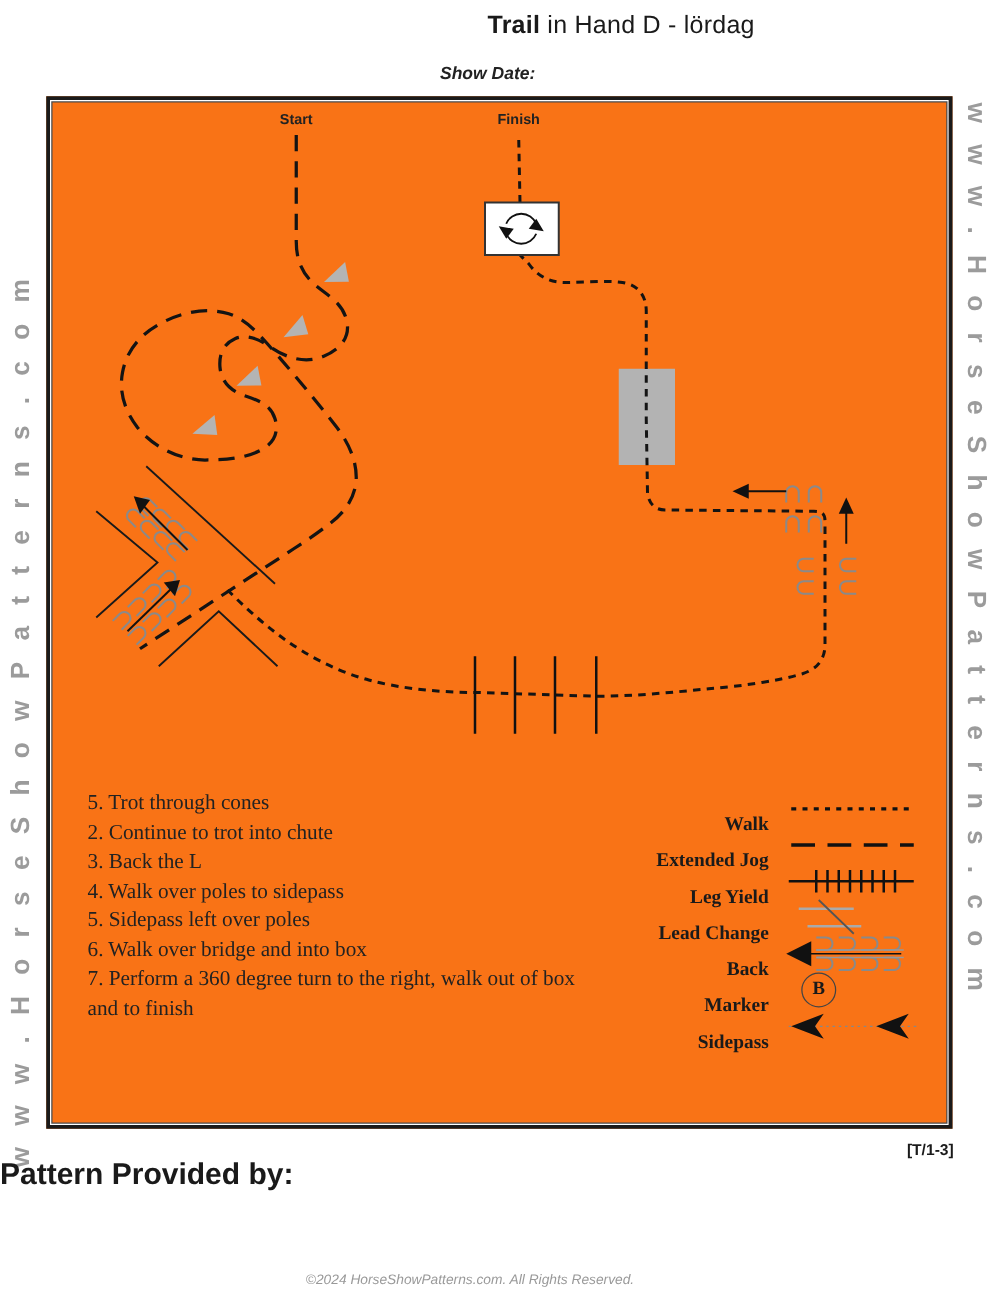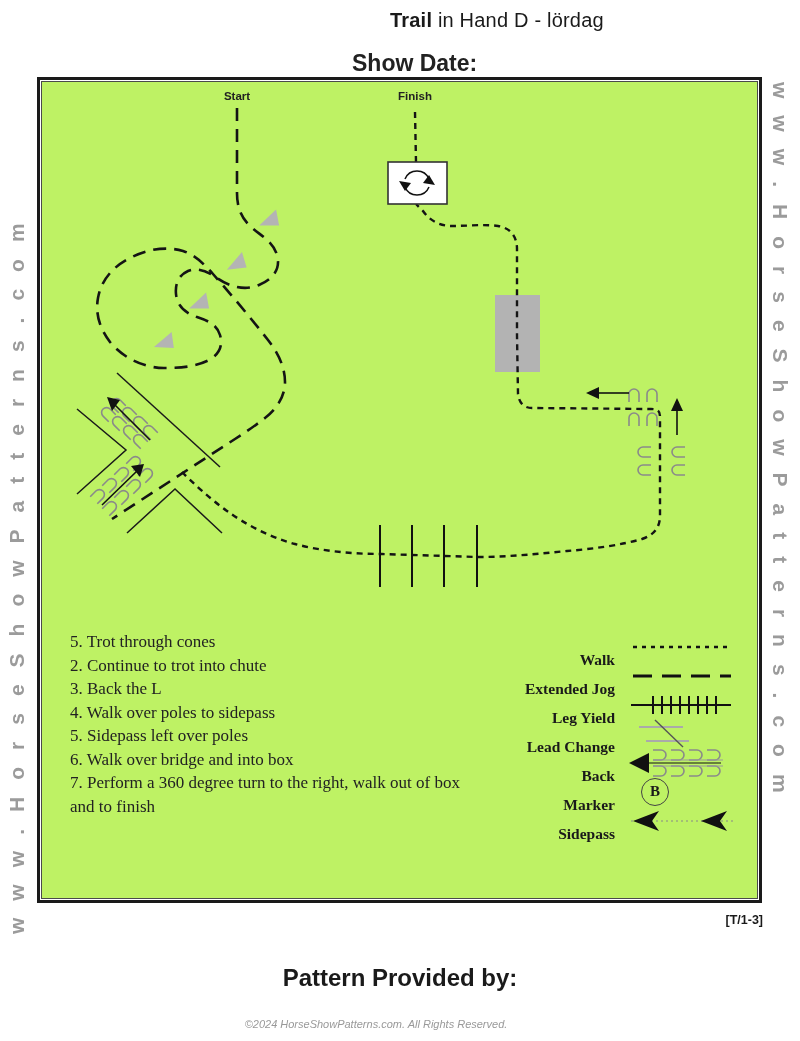--- a/index.html
+++ b/index.html
@@ -1,44 +1,44 @@
 <!DOCTYPE html>
 <html><head>
 <meta charset="utf-8">
 <style>
   html,body{margin:0;padding:0;}
   body{width:800px;height:1041px;background:#fff;position:relative;overflow:hidden;
        font-family:"Liberation Sans",sans-serif;color:#1a1a1a;}
   .abs{position:absolute;}
   .page-title{left:374px;top:9px;font-size:20px;letter-spacing:.2px;margin-left:16px;}
   .page-title .b{font-weight:bold;}
-  .show-date{left:352px;top:50px;font-size:23px;font-weight:bold;color:#222;text-align:center;}
+  .show-date{left:352px;top:50px;font-size:14px;font-style:italic;font-weight:bold;color:#222;text-align:center;}
   .watermark{top:82px;height:852px;width:32px;color:#9b9b9b;font-weight:bold;font-size:21px;
              letter-spacing:17px;line-height:32px;}
   .wm-left{left:1px;writing-mode:vertical-rl;transform:rotate(180deg);}
   .wm-right{left:764px;writing-mode:vertical-lr;}
   .arena{left:37px;top:77px;width:725px;height:826px;border:3px solid #1a1a1a;box-sizing:border-box;
-         box-shadow:inset 0 0 0 1px #fff, inset 0 0 0 2px #4a4a4a;background:#bef264;}
+         box-shadow:inset 0 0 0 1px #fff, inset 0 0 0 2px #4a4a4a;background:#f97316;}
   .arena svg.diagram{position:absolute;left:-3px;top:-3px;}
   .gate-label{width:46px;text-align:center;font-size:11.5px;font-weight:bold;color:#222;}
   .start-label{left:174px;top:10px;}
   .finish-label{left:352px;top:10px;}
   .instructions{left:30px;top:550px;width:398px;font-family:"Liberation Serif",serif;
                 font-size:17px;line-height:23.5px;color:#222;}
   .legend{left:445px;top:552px;width:258px;}
   .lg-row{display:flex;align-items:center;height:29px;}
   .lg-label{width:130px;text-align:right;font-family:"Liberation Serif",serif;
             font-weight:bold;font-size:15.5px;padding-right:10px;white-space:nowrap;margin-top:27px;}
   .lg-sym{width:112px;height:29px;display:block;}
   .marker-wrap{width:112px;height:29px;display:flex;align-items:center;}
   .marker-circle{width:26px;height:26px;border:1.3px solid #444;border-radius:50%;
                  margin-left:16px;display:flex;align-items:center;justify-content:center;
                  font-family:"Liberation Serif",serif;font-weight:bold;font-size:15px;}
   .pattern-code{left:600px;top:913px;width:163px;text-align:right;font-size:12.5px;font-weight:bold;}
-  .provided-by{left:0;top:926px;width:800px;text-align:center;font-size:24px;font-weight:bold;margin-top:38px;}
+  .provided-by{left:0;top:926px;width:800px;text-align:left;font-size:24px;font-weight:bold;}
   .copyright{left:0;top:1018px;width:752px;text-align:center;font-size:11px;
              font-style:italic;color:#999;}
 </style>
 </head>
 <body>
 
 <div class="abs page-title"><span class="b">Trail</span><span> in Hand D - lördag</span></div>
 <div class="abs show-date">Show Date:</div>
 
 <div class="abs watermark wm-left">www.HorseShowPatterns.com</div>

